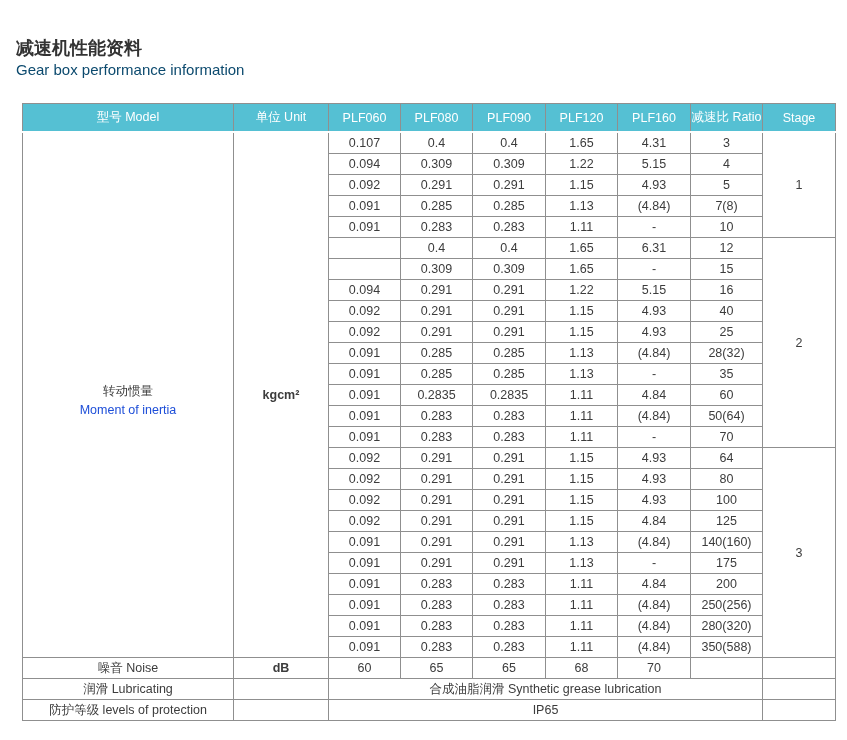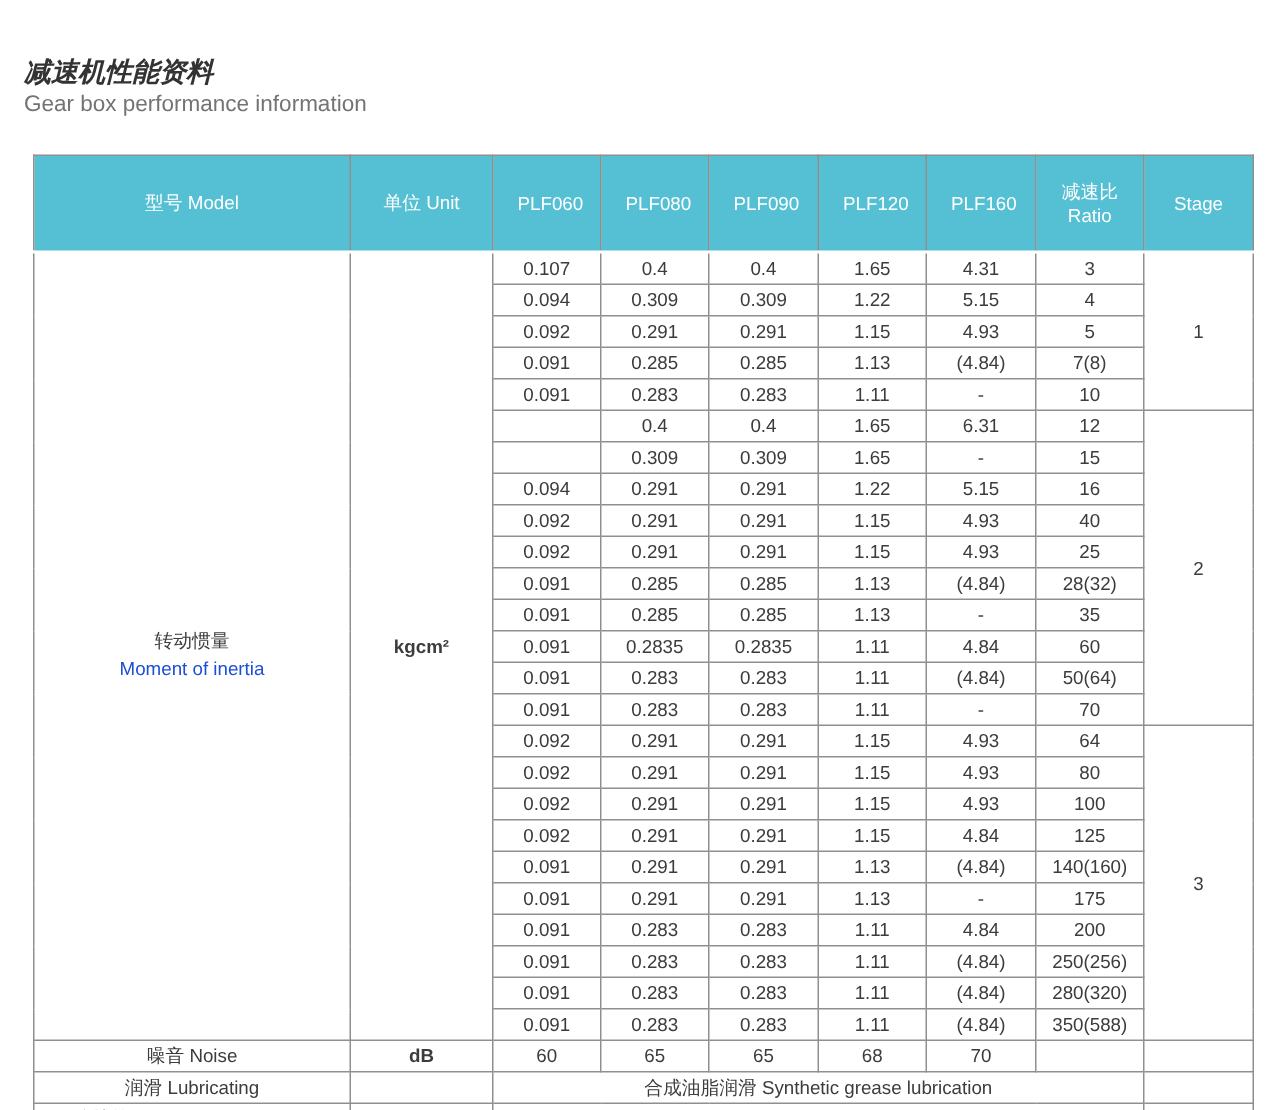--- a/index.html
+++ b/index.html
@@ -1,22 +1,22 @@
 <!DOCTYPE html>
 <html><head>
 <meta charset="utf-8">
 <style>
   html,body{margin:0;padding:0;background:#fff;}
   body{width:847px;height:740px;font-family:"Liberation Sans","DejaVu Sans",sans-serif;}
   .page{position:relative;width:847px;height:740px;background:#fff;overflow:hidden;}
-  .title-zh{position:absolute;left:16px;top:36px;font-size:18px;font-weight:bold;color:#333;font-style:italic;}
-  .title-en{position:absolute;left:16px;top:61px;font-size:15px;color:#737373;}
+  .title-zh{position:absolute;left:16px;top:36px;font-size:18px;font-weight:bold;color:#333;}
+  .title-en{position:absolute;left:16px;top:61px;font-size:15px;color:#0c4a6e;}
   table.perf{position:absolute;left:22px;top:103px;width:813px;border-collapse:collapse;table-layout:fixed;}
   table.perf th{background:#55c0d3;color:#fff;font-weight:normal;font-size:12.5px;height:27px;
-    border:1px solid #8f8f8f;border-bottom:2px solid #ffffff;padding:16px;}
+    border:1px solid #8f8f8f;border-bottom:2px solid #ffffff;padding:0;}
   table.perf td{border:1px solid #8f8f8f;height:20px;font-size:12.5px;color:#3c3c3c;
     text-align:center;vertical-align:middle;padding:0;background:#fff;}
   td.stripe{background:#e9f4f7;}
   td.label-cell{text-align:left;padding-left:15px;}
   td.model-cell{text-align:left;padding-left:15px;line-height:1.5;}
   td.model-cell .zh{font-size:12.5px;color:#3c3c3c;margin-top:12px;}
   td.model-cell .en{font-size:12.5px;color:#1d4ed8;}
   td.unit-cell{text-align:center;font-weight:bold;}
   td.stage-cell{font-size:12.5px;}
 </style>

